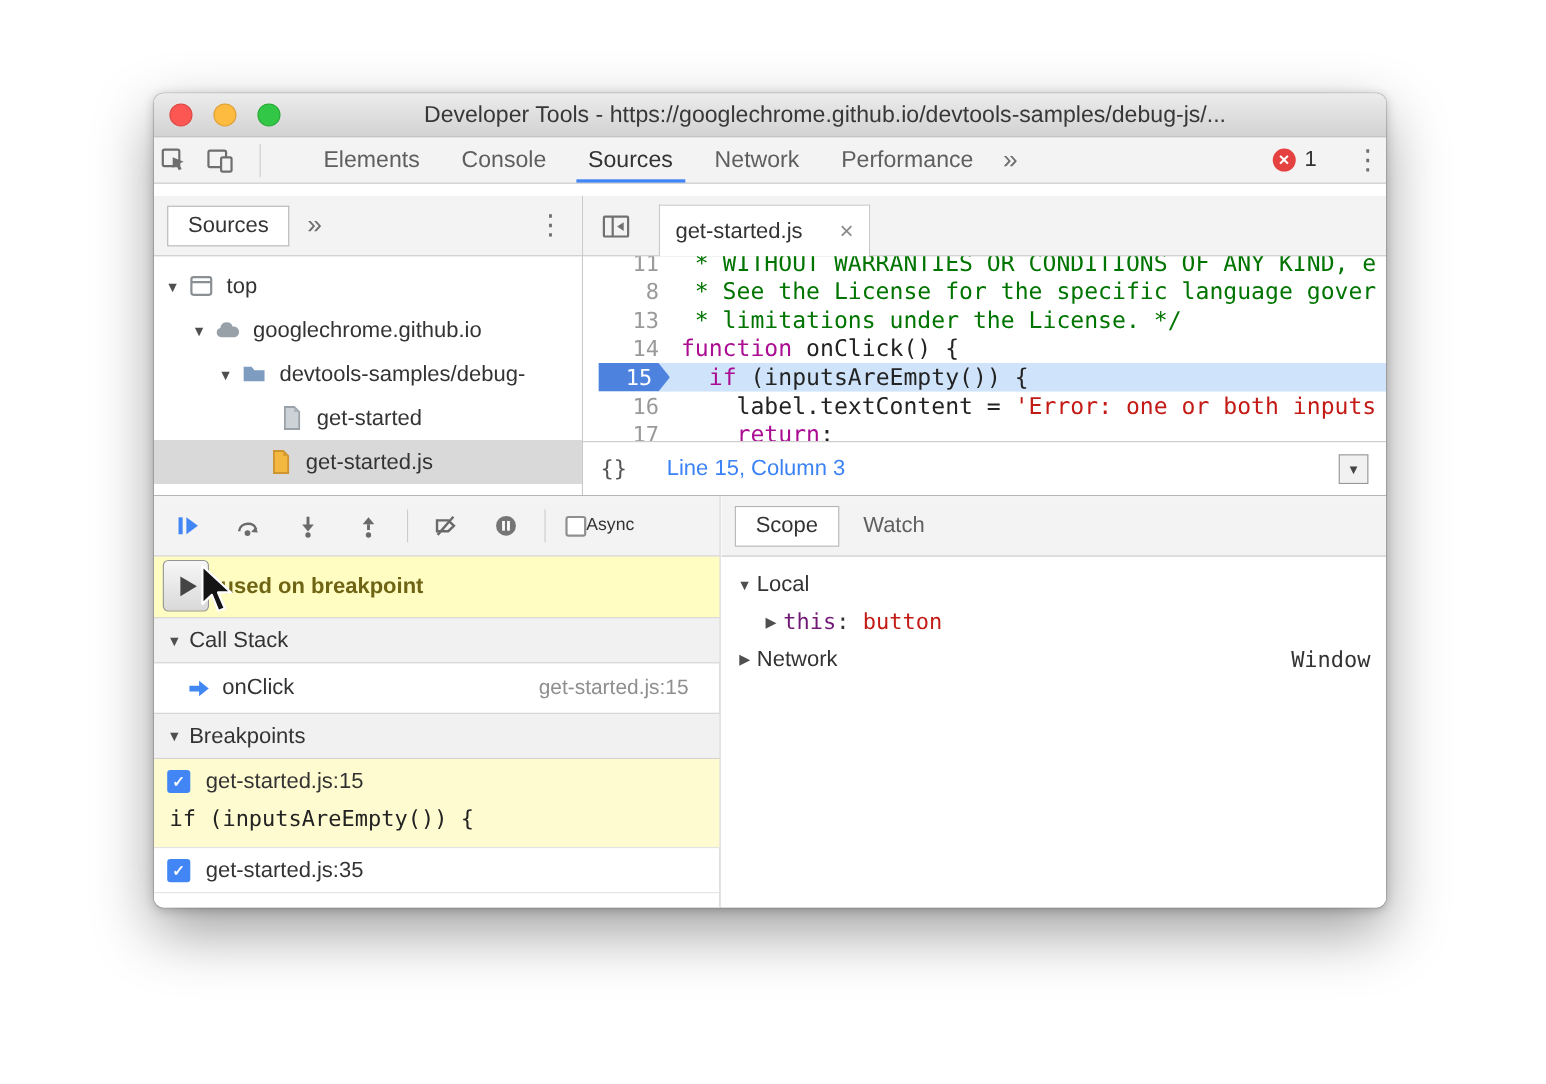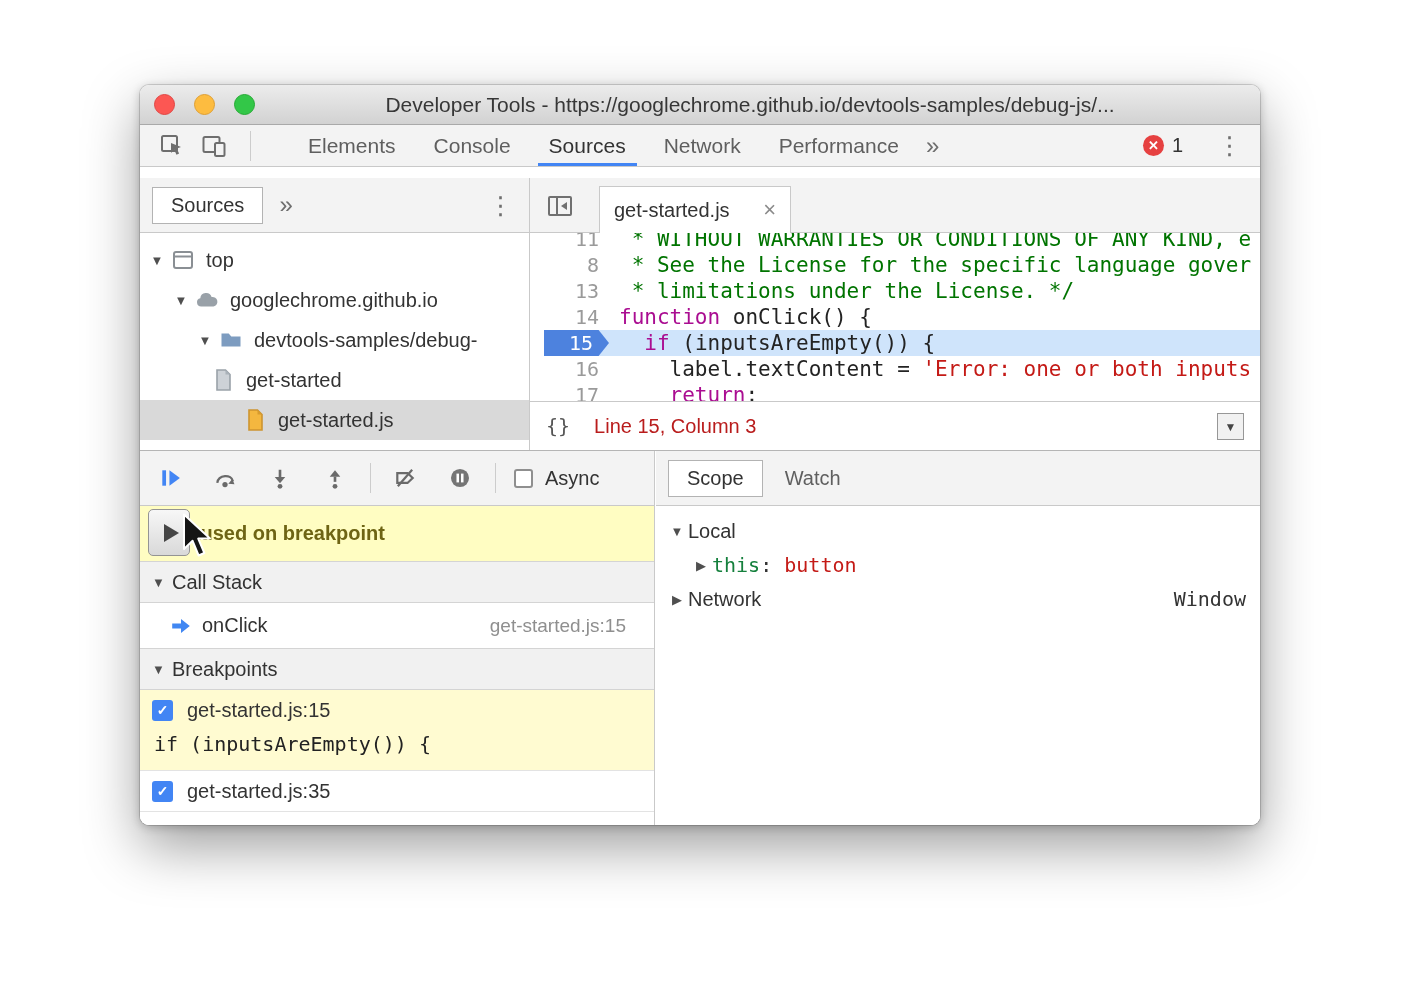--- a/index.html
+++ b/index.html
@@ -22,21 +22,21 @@
   .lights { position: absolute; left: 14px; top: 0; height: 100%; display: flex; align-items: center; gap: 19px; }
   .light { width: 21px; height: 21px; border-radius: 50%; }
   .light.red    { background: #fc5753; border: 1px solid #df4744; }
   .light.yellow { background: #fdbc40; border: 1px solid #de9f34; }
   .light.green  { background: #33c748; border: 1px solid #27aa35; }
   .win-title { flex: 1; text-align: center; font-size: 21px; color: #373737; padding-left: 100px; white-space: nowrap; overflow: hidden; }
   
   .main-toolbar {
     position: absolute; top: 40px; left: 0; right: 0; height: 42px;
     background: #f3f3f3; border-bottom: 1px solid #c9c9c9;
-    display: flex; align-items: center; padding: 0 14px;
+    display: flex; align-items: center; padding: 0 0;
   }
   .tool-icon { width: 36px; height: 36px; display: flex; align-items: center; justify-content: center; margin-right: 6px; }
   .vdiv { width: 1px; height: 30px; background: #ccc; margin: 0 12px; }
   .tabs { display: flex; align-items: center; margin-left: 26px; height: 100%; }
   .panel-tab { padding: 0 19px; font-size: 21px; color: #5f5f5f; height: 100%; display: flex; align-items: center; position: relative; white-space: nowrap; }
   .panel-tab.selected { color: #333; }
   .panel-tab.selected::after { content: ""; position: absolute; left: 8px; right: 8px; bottom: 0; height: 3px; background: #4285f4; }
   .overflow-glyph { font-size: 24px; color: #6e6e6e; padding: 0 8px; }
   .spacer { flex: 1; }
   .err-badge { display: flex; align-items: center; gap: 8px; margin-right: 30px; }
@@ -74,30 +74,30 @@
     width: 65px; height: 26px; flex: none; background: #4d82de; color: #fff; font-size: 20px;
     display: flex; align-items: center; justify-content: flex-end; padding-right: 16px;
     clip-path: polygon(0 0, 84% 0, 100% 50%, 84% 100%, 0 100%);
   }
   .cl.exec .ct { margin-left: 10px; }
   .tok-comment { color: #007400; }
   .tok-keyword { color: #aa0d91; }
   .tok-string  { color: #c41a16; }
   .status { position: absolute; left: 0; right: 0; bottom: 0; height: 49px; border-top: 1px solid #c9c9c9; background: #fff; display: flex; align-items: center; font-size: 20px; }
   .pp { margin-left: 16px; font-family: "DejaVu Sans Mono", monospace; color: #555; }
-  .linecol { margin-left: 24px; color: #b91c1c; }
+  .linecol { margin-left: 36px; color: #3b82f6; }
   .status-dd { position: absolute; right: 16px; top: 11px; width: 27px; height: 27px; border: 1px solid #979797; background: #f1f1f1; display: flex; align-items: center; justify-content: center; font-size: 12px; color: #444; }
   
   .bottom { position: absolute; top: 365px; left: 0; right: 0; bottom: 0; border-top: 1px solid #b5b5b5; background: #fff; }
   .dbg { position: absolute; left: 0; top: 0; bottom: 0; width: 515px; border-right: 1px solid #c9c9c9; background: #fff; }
   .dbg-toolbar { height: 55px; background: #f3f3f3; border-bottom: 1px solid #c9c9c9; display: flex; align-items: center; padding-left: 10px; }
   .dbg-btn { width: 40px; height: 40px; flex: none; margin-right: 15px; display: flex; align-items: center; justify-content: center; }
   .tdiv { width: 1px; height: 30px; background: #ccc; flex: none; margin-right: 14px; }
   .async-box { width: 19px; height: 19px; border: 2px solid #8f8f8f; border-radius: 3px; background: #fff; flex: none; margin-left: 4px; }
-  .async-label { font-size: 20px; color: #333; margin-left: 12px; }
+  .async-label { font-size: 16px; color: #333; margin-left: 0; }
   .banner { height: 55px; background: #fffdc2; position: relative; }
   .banner-text { position: absolute; left: 36px; top: 0; line-height: 55px; font-size: 20px; font-weight: bold; color: #6e6414; white-space: nowrap; }
   .resume-overlay {
     position: absolute; left: 8px; top: 3px; width: 42px; height: 47px; z-index: 3;
     background: linear-gradient(#f7f7f7, #d9d9d9); border: 1px solid #949494; border-radius: 5px;
     display: flex; align-items: center; justify-content: center;
   }
   .play-tri { width: 0; height: 0; border-left: 15px solid #454545; border-top: 9px solid transparent; border-bottom: 9px solid transparent; margin-left: 4px; }
   .cursor-gfx { position: absolute; left: 41px; top: 62px; z-index: 4; }
   .sec-header { height: 42px; background: #f1f1f1; border-top: 1px solid #d4d4d4; border-bottom: 1px solid #d4d4d4; display: flex; align-items: center; padding: 0 12px; font-size: 20px; color: #333; }
@@ -109,21 +109,21 @@
   .bp-item.active { background: #fffbd1; }
   .bp-line1 { height: 40px; display: flex; align-items: center; padding: 0 12px; gap: 14px; font-size: 20px; color: #333; }
   .bp-check { width: 21px; height: 21px; flex: none; background: #4285f4; border-radius: 3px; color: #fff; font-size: 14px; font-weight: bold; display: flex; align-items: center; justify-content: center; }
   .bp-snippet { padding: 2px 12px 14px 14px; font-family: "DejaVu Sans Mono", monospace; font-size: 20px; color: #222; white-space: pre; }
   
   .scope { position: absolute; left: 516px; top: 0; right: 0; bottom: 0; background: #fff; }
   .scope-row { height: 34px; display: flex; align-items: center; padding: 0 14px 0 10px; font-size: 20px; color: #333; }
   .scope-row.first { margin-top: 8px; }
   .scope-row .indent { width: 24px; flex: none; }
   .mono { font-family: "DejaVu Sans Mono", monospace; white-space: pre; font-size: 20px; }
-  .scope-this { color: #15803d; }
+  .scope-this { color: #701a75; }
   .scope-val { color: #c41a16; }
   .scope-win { margin-left: auto; color: #333; }
 </style>
 </head>
 <body>
 
 <div class="window">
 
   <div class="titlebar">
     <div class="lights">
@@ -194,21 +194,21 @@
       </div>
       <div class="tree-row" style="padding-left:54px;">
         <span class="tri">▼</span>
         <span class="tree-ic">
           <svg width="24" height="20" viewBox="0 0 24 20">
               <path d="M2.5,3.5 h7.2 l2.6,3 h9.2 v10 h-19 Z" fill="#7d9cc0"></path>
             </svg>
         </span>
         <span>devtools-samples/debug-</span>
       </div>
-      <div class="tree-row" style="padding-left:46px;">
+      <div class="tree-row" style="padding-left:88px;">
         <span class="tri"></span>
         <span class="tree-ic">
           <svg width="20" height="24" viewBox="0 0 20 24">
               <path d="M4,2 h8.5 L17,6.5 V22 H4 Z" fill="#cdd2d7" stroke="#9aa2a9" stroke-width="1.6"></path>
               <path d="M12.5,2 L17,6.5 h-4.5 Z" fill="#aab2b9"></path>
             </svg>
         </span>
         <span>get-started</span>
       </div>
       <div class="tree-row selected" style="padding-left:78px;">

